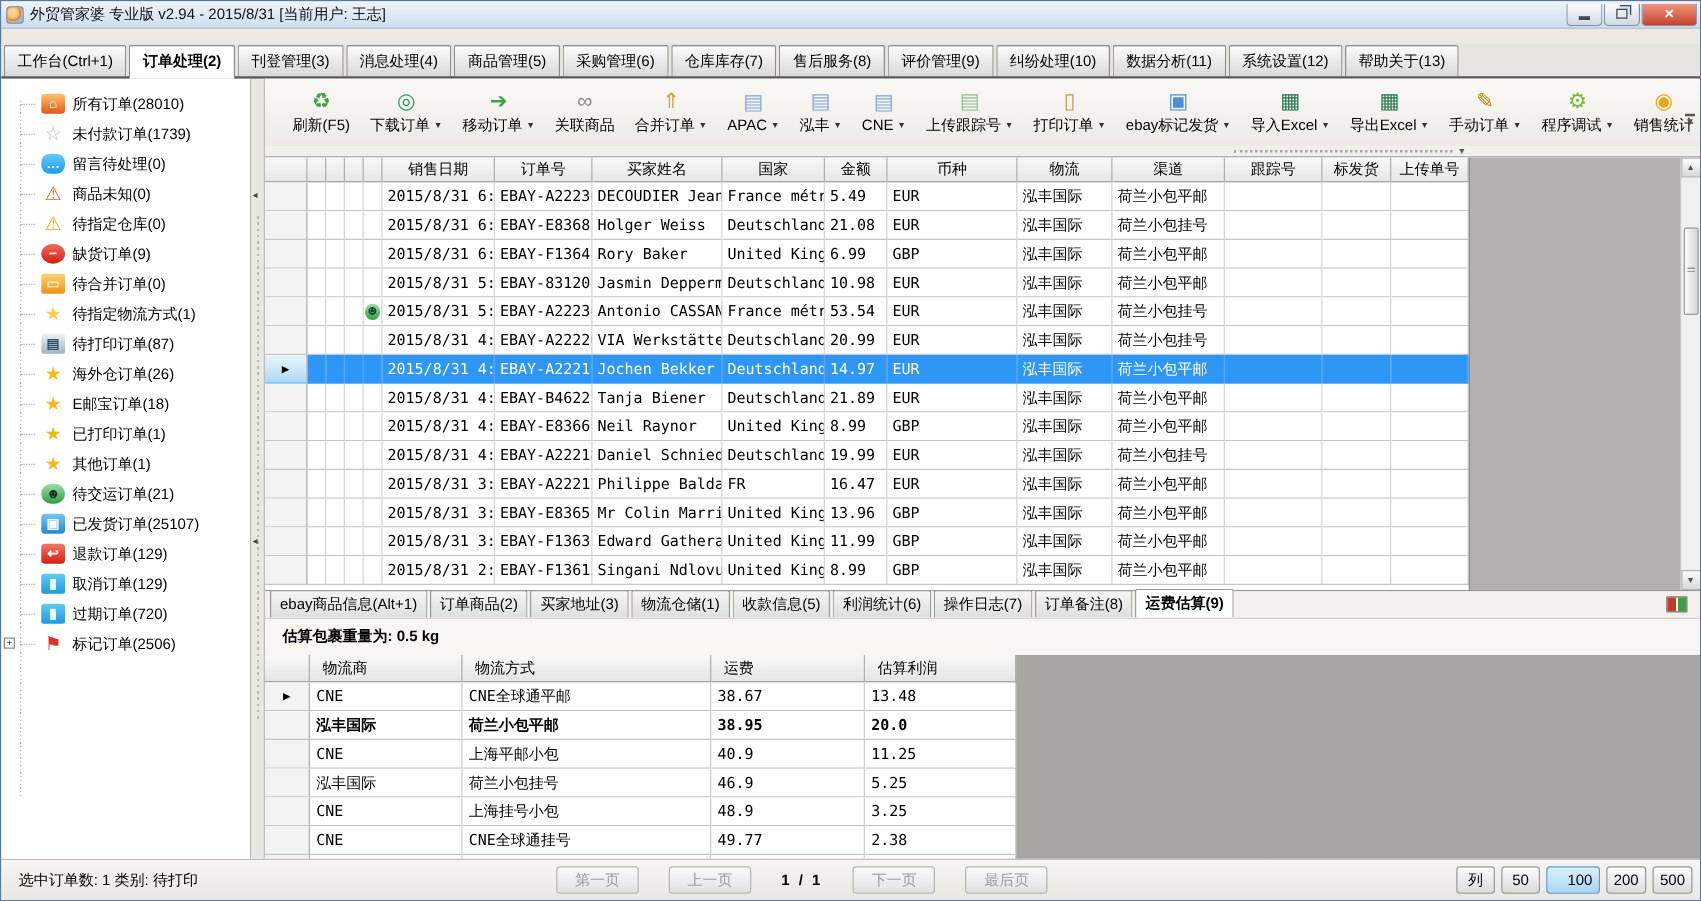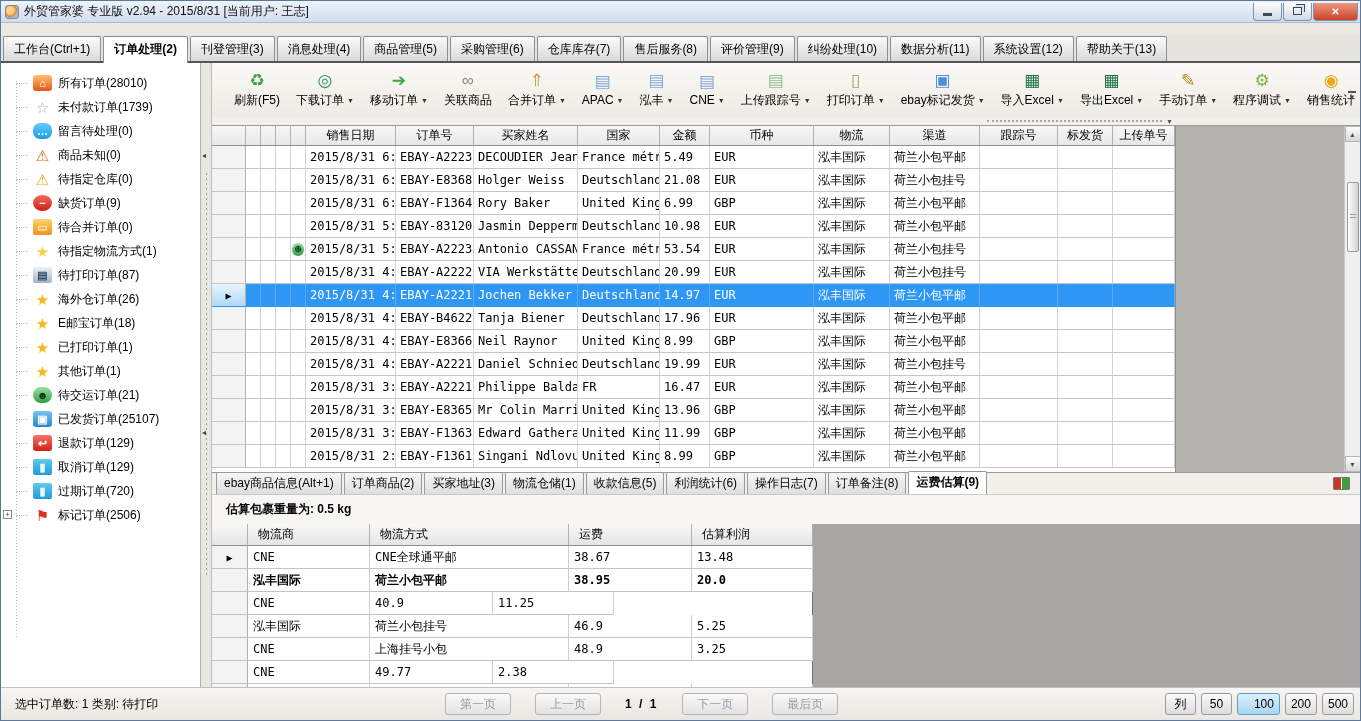--- a/index.html
+++ b/index.html
@@ -632,21 +632,21 @@
             <div class="g-row">
               <div class="c-rh"></div>
               <div class="c-n"></div>
               <div class="c-n"></div>
               <div class="c-n"></div>
               <div class="c-n"></div>
               <div class="c-date">2015/8/31 4:16</div>
               <div class="c-ord">EBAY-B4622</div>
               <div class="c-buy">Tanja Biener</div>
               <div class="c-cty">Deutschland</div>
-              <div class="c-amt">17.96</div>
+              <div class="c-amt">21.89</div>
               <div class="c-cur">EUR</div>
               <div class="c-log">泓丰国际</div>
               <div class="c-ch">荷兰小包平邮</div>
               <div class="c-trk"></div>
               <div class="c-fl"></div>
               <div class="c-up"></div>
             </div>
 
             <div class="g-row">
               <div class="c-rh"></div>
@@ -839,20 +839,21 @@
               <div class="e-rh"></div>
               <div class="e-car">泓丰国际</div>
               <div class="e-met">荷兰小包平邮</div>
               <div class="e-fee">38.95</div>
               <div class="e-pro">20.0</div>
             </div>
 
             <div class="e-row">
               <div class="e-rh"></div>
               <div class="e-car">CNE</div>
+              <div class="e-met">上海平邮小包</div>
               <div class="e-fee">40.9</div>
               <div class="e-pro">11.25</div>
             </div>
 
             <div class="e-row">
               <div class="e-rh"></div>
               <div class="e-car">泓丰国际</div>
               <div class="e-met">荷兰小包挂号</div>
               <div class="e-fee">46.9</div>
               <div class="e-pro">5.25</div>
@@ -862,20 +863,21 @@
               <div class="e-rh"></div>
               <div class="e-car">CNE</div>
               <div class="e-met">上海挂号小包</div>
               <div class="e-fee">48.9</div>
               <div class="e-pro">3.25</div>
             </div>
 
             <div class="e-row">
               <div class="e-rh"></div>
               <div class="e-car">CNE</div>
+              <div class="e-met">CNE全球通挂号</div>
               <div class="e-fee">49.77</div>
               <div class="e-pro">2.38</div>
             </div>
 
             <div class="e-row">
               <div class="e-rh"></div>
               <div class="e-car"></div>
               <div class="e-met">全球快递</div>
               <div class="e-fee"></div>
               <div class="e-pro"></div>

